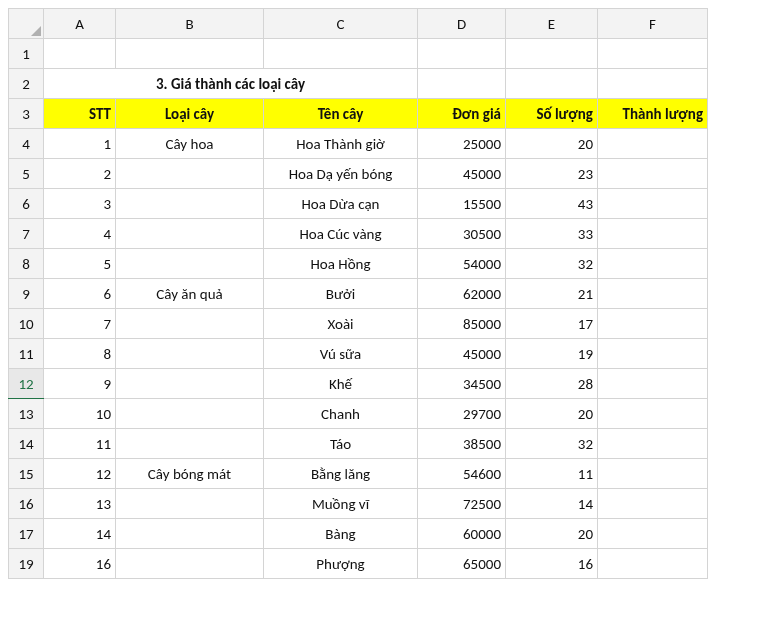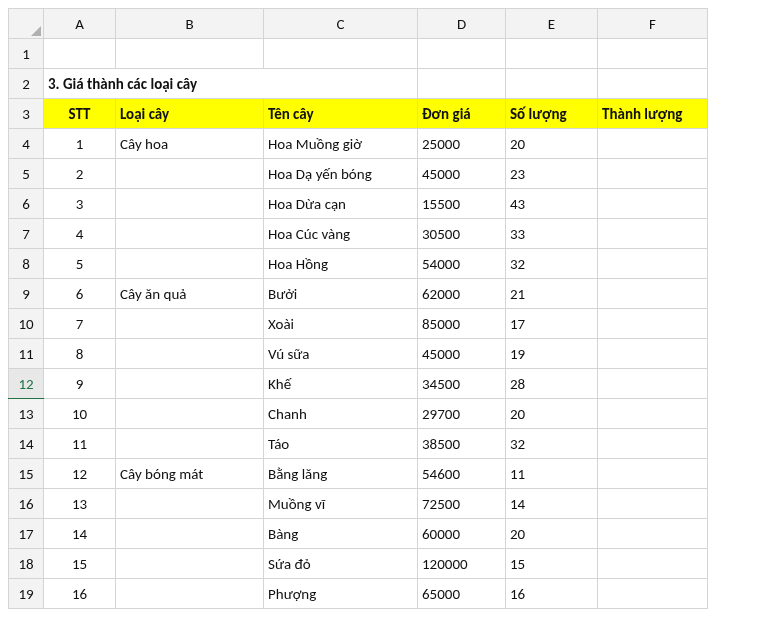--- a/index.html
+++ b/index.html
@@ -50,23 +50,23 @@
     border-top: 1px solid #217346;
     border-bottom: 1px solid #217346;
   }
   .section-title {
     font-weight: bold;
   }
   .hdr-cell {
     background: #ffff00;
     font-weight: bold;
   }
-  .center { text-align: center; margin-top: 18px; }
-  .right { }
-  .left { text-align: left; }
+  .center { text-align: right; margin-top: 18px; }
+  .right { text-align: right; }
+  .left { text-align: center; }
   .col-rh { width: 35px; }
   .col-A { width: 72px; }
   .col-B { width: 148px; }
   .col-C { width: 154px; }
   .col-D { width: 88px; }
   .col-E { width: 92px; }
   .col-F { width: 110px; }
 </style>
 </head>
 <body>
@@ -113,21 +113,21 @@
         <td class="hdr-cell left">Loại cây</td>
         <td class="hdr-cell left">Tên cây</td>
         <td class="hdr-cell right">Đơn giá</td>
         <td class="hdr-cell right">Số lượng</td>
         <td class="hdr-cell right">Thành lượng</td>
       </tr>
       <tr>
         <td class="rowhdr">4</td>
         <td class="center">1</td>
         <td class="left">Cây hoa</td>
-        <td class="left">Hoa Muồng giờ</td>
+        <td class="left">Hoa Thành giờ</td>
         <td class="right">25000</td>
         <td class="right">20</td>
         <td></td>
       </tr>
       <tr>
         <td class="rowhdr">5</td>
         <td class="center">2</td>
         <td class="left"></td>
         <td class="left">Hoa Dạ yến bóng</td>
         <td class="right">45000</td>
@@ -236,29 +236,20 @@
       <tr>
         <td class="rowhdr">17</td>
         <td class="center">14</td>
         <td class="left"></td>
         <td class="left">Bàng</td>
         <td class="right">60000</td>
         <td class="right">20</td>
         <td></td>
       </tr>
       <tr>
-        <td class="rowhdr">18</td>
-        <td class="center">15</td>
-        <td class="left"></td>
-        <td class="left">Sứa đỏ</td>
-        <td class="right">120000</td>
-        <td class="right">15</td>
-        <td></td>
-      </tr>
-      <tr>
         <td class="rowhdr">19</td>
         <td class="center">16</td>
         <td class="left"></td>
         <td class="left">Phượng</td>
         <td class="right">65000</td>
         <td class="right">16</td>
         <td></td>
       </tr>
     </tbody>
 </table>

